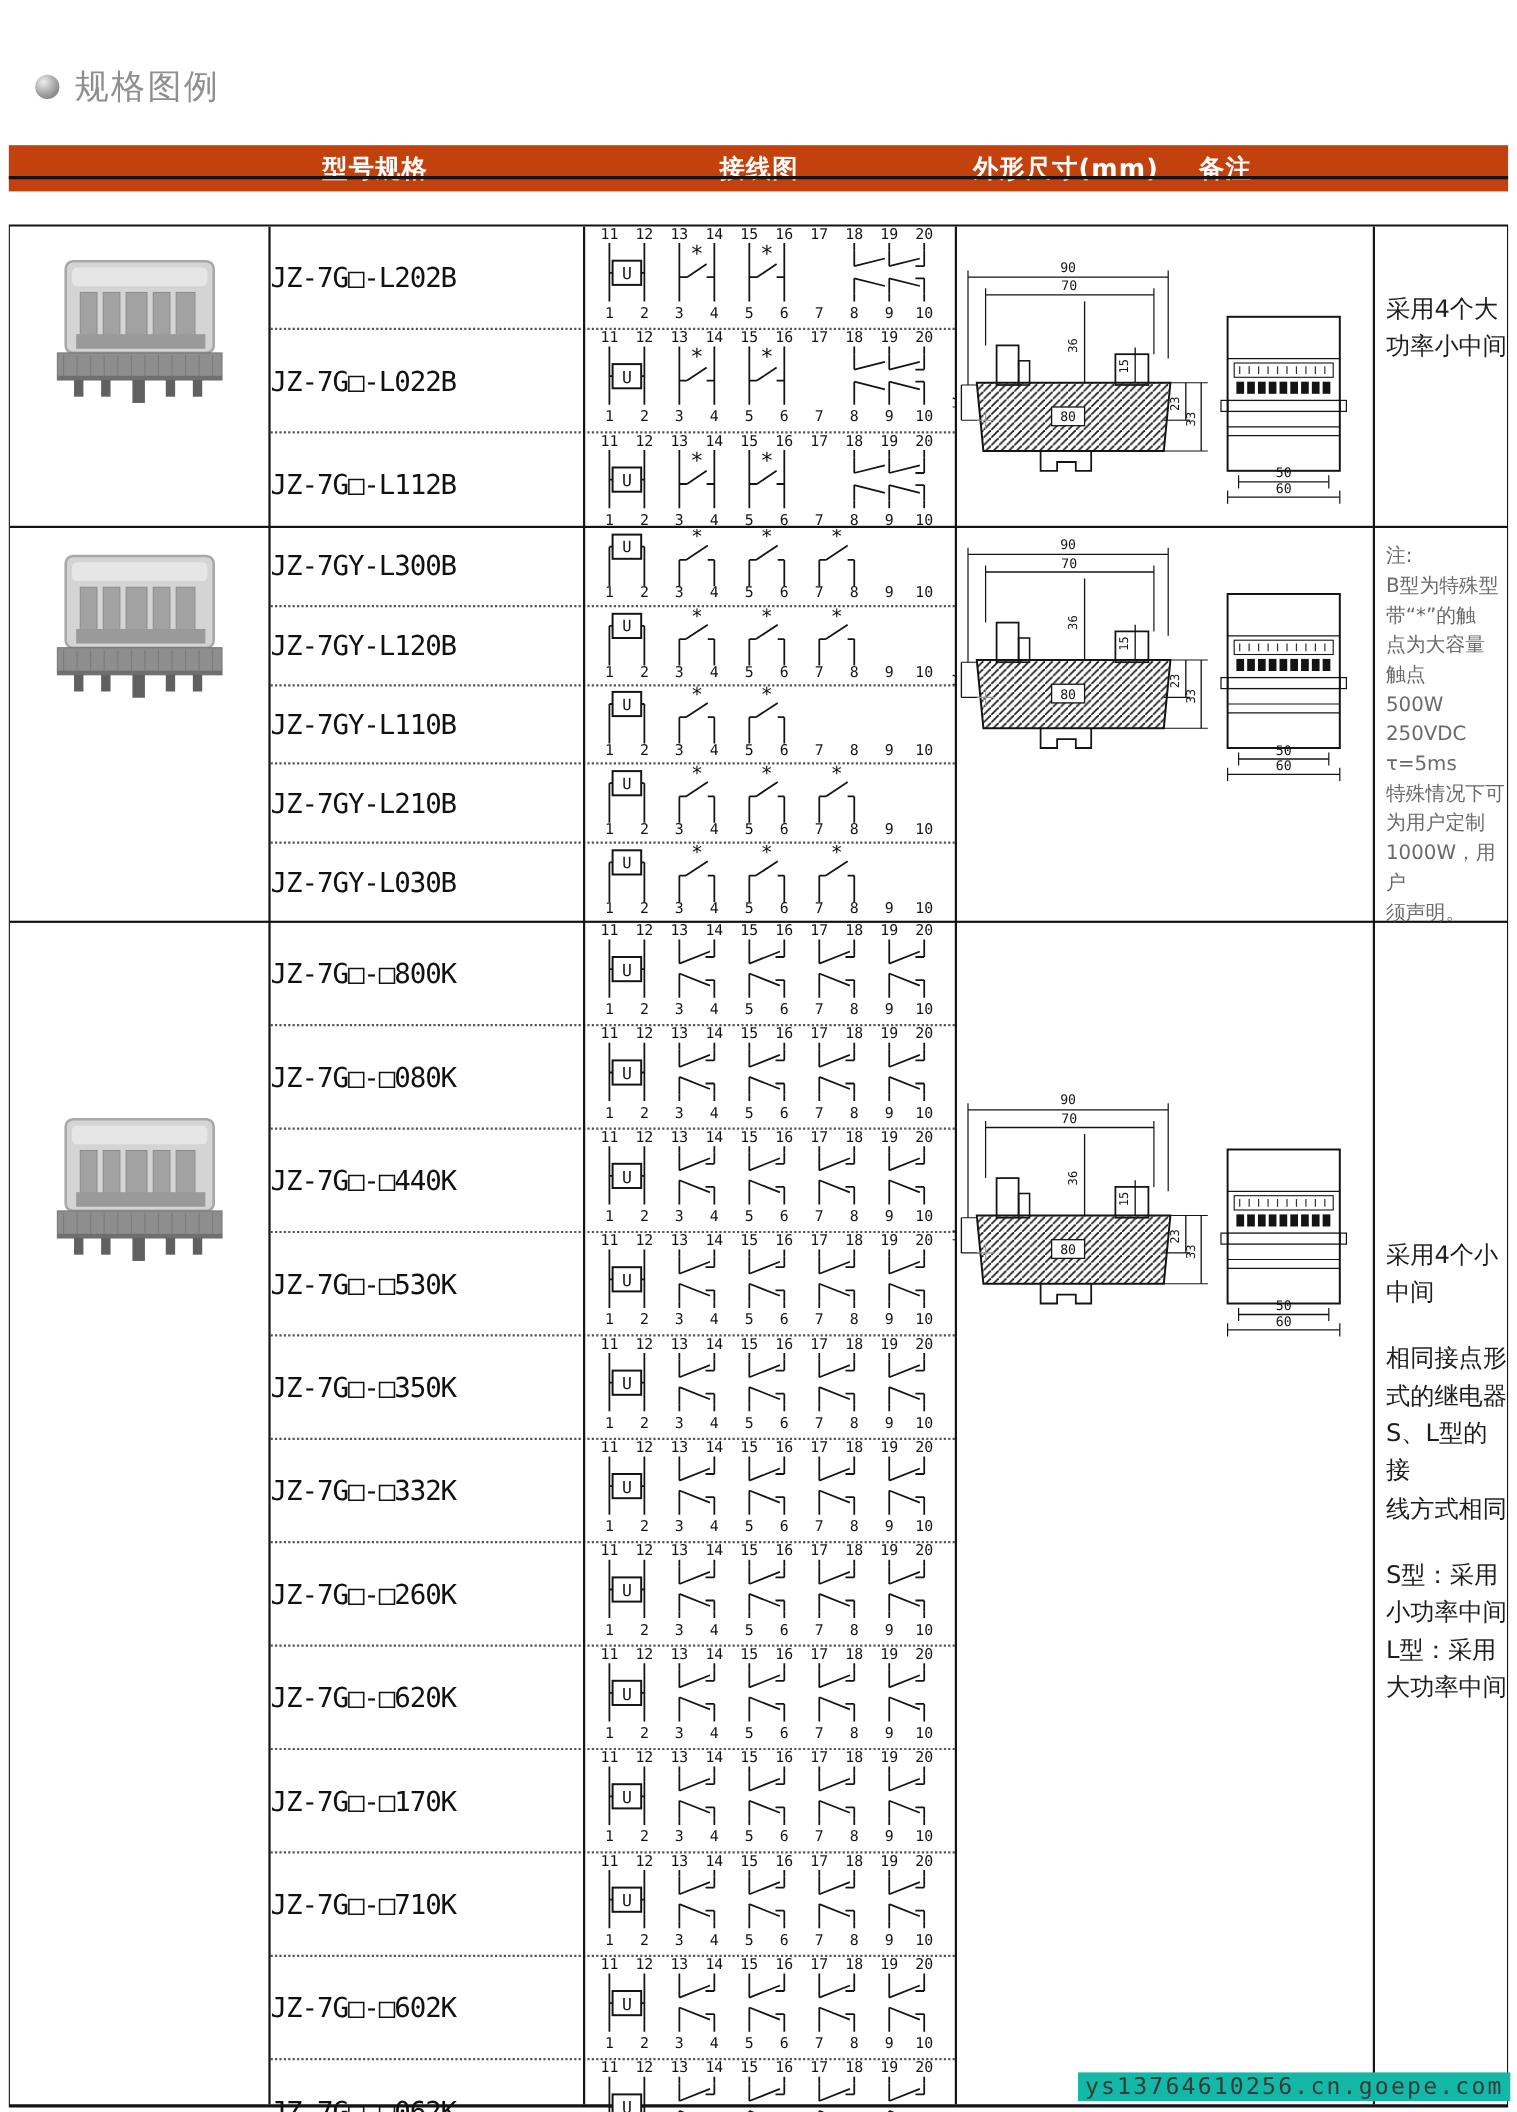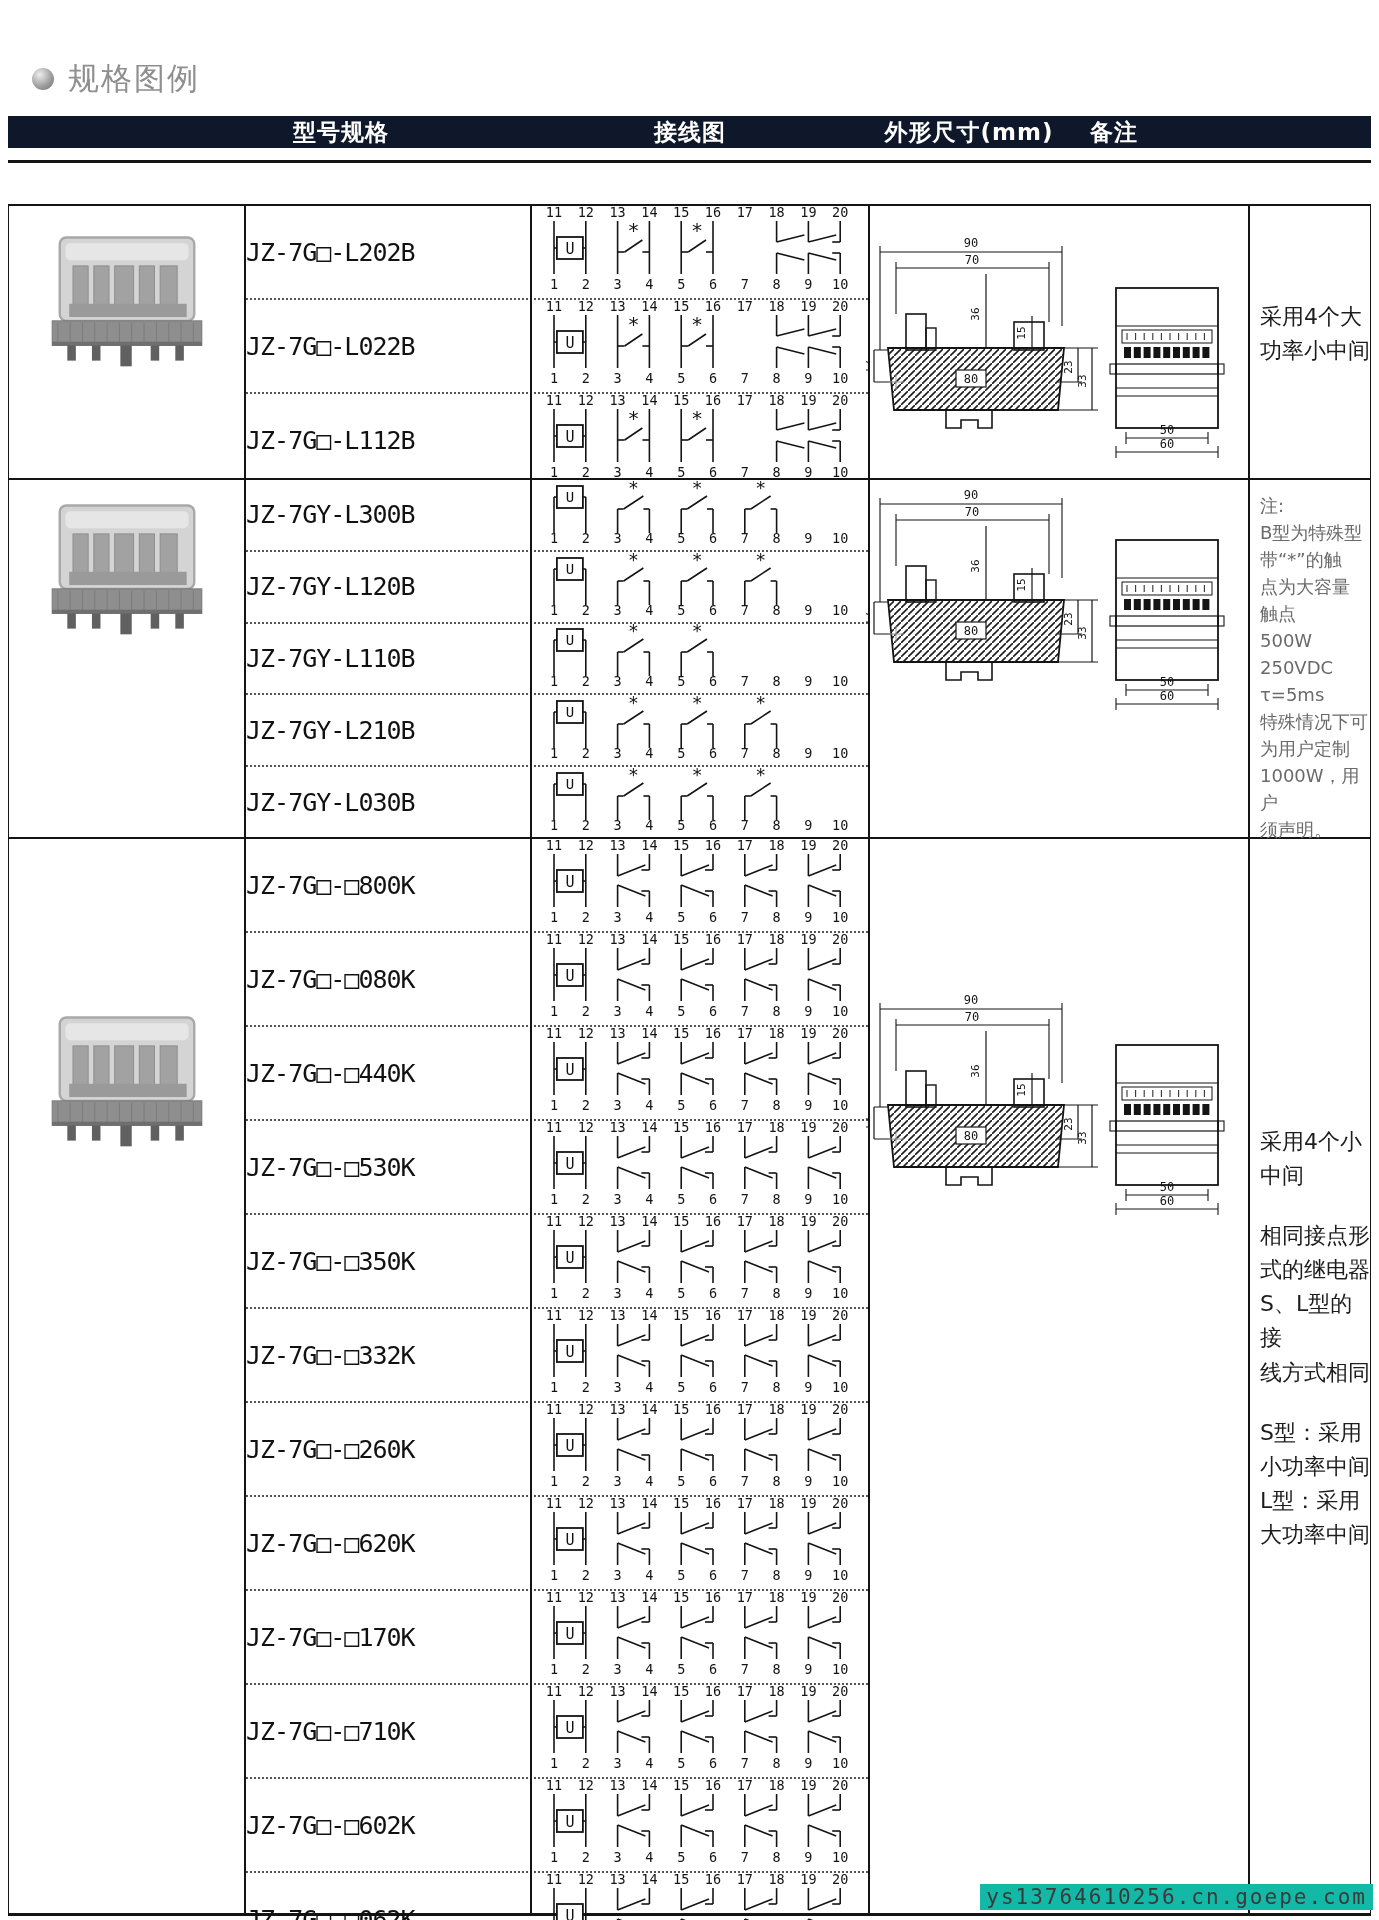--- a/index.html
+++ b/index.html
@@ -3,21 +3,21 @@
 <meta charset="utf-8">
 <style>
   html,body{margin:0;padding:0;background:#fff;}
   .page{position:relative;width:1379px;height:1920px;background:#fff;overflow:hidden;
         font-family:"DejaVu Sans",sans-serif;color:#1a1a1a;}
   .doc-title{position:absolute;left:28px;top:0px;font-size:42px;font-weight:700;color:#8f8f8f;letter-spacing:3px;}
   .subtitle-row{position:absolute;left:32px;top:58px;display:flex;align-items:center;gap:14px;}
   .bullet{width:22px;height:22px;border-radius:50%;
           background:radial-gradient(circle at 35% 30%, #ededed, #a0a0a0 55%, #6d6d6d);}
   .subtitle{font-size:31px;color:#8f8f8f;letter-spacing:2px;}
-  .header-bar{position:absolute;left:8px;top:116px;width:1363px;height:32px;background:#0f172a;}
+  .header-bar{position:absolute;left:8px;top:132px;width:1363px;height:42px;background:#c2410c;}
   .hcol{position:absolute;top:50%;transform:translateY(-50%);text-align:center;
         color:#fff;font-size:23px;font-weight:700;letter-spacing:1px;}
   .hc0{left:247px;width:172px}.hc1{left:598px;width:168px}.hc2{left:865px;width:192px}.hc3{left:1056px;width:100px}
   .header-underline{position:absolute;left:8px;top:160px;width:1363px;height:3px;background:#141414;}
   .category{position:absolute;right:8px;top:161px;font-size:31px;color:#9d9d9d;letter-spacing:1px;}
   .table{position:absolute;left:8px;top:204px;width:1363px;height:1712px;
          border-top:2px solid #141414;border-bottom:3px solid #141414;
          border-left:1px solid #141414;border-right:1px solid #141414;box-sizing:border-box;}
   .vline{position:absolute;top:0;bottom:0;width:2px;background:#141414;z-index:2;}
   .v1{left:235px}.v2{left:521px}.v3{left:859px}.v4{left:1239px}
@@ -31,21 +31,21 @@
   .row{flex:1;display:flex;align-items:center;}
   .row + .row{border-top:2px dotted #555;}
   .model{width:280px;padding-left:0;font-family:"DejaVu Sans Mono",monospace;
          font-size:25px;color:#111;letter-spacing:-1px;white-space:nowrap;}
   .diagram{flex:1;display:flex;justify-content:center;align-items:center;}
   .diagram svg text, .dims-cell svg text{font-family:"DejaVu Sans Mono",monospace;}
   .dims-cell{position:absolute;left:843px;width:310px;}
   .s1 .dims-cell{top:24px}.s2 .dims-cell{top:2px}.s3 .dims-cell{top:148px}
   .dims-cell svg{margin-left:14px;}
   .remark-cell{position:absolute;left:1241px;width:122px;box-sizing:border-box;padding-left:10px;padding-right:2px;}
-  .s1 .remark-cell{padding-top:94px}.s2 .remark-cell{padding-top:12px}.s3 .remark-cell{padding-top:286px}
+  .s1 .remark-cell{padding-top:59px}.s2 .remark-cell{padding-top:12px}.s3 .remark-cell{padding-top:286px}
   .para{white-space:pre-line;}
   .para.dark{font-size:22px;color:#1d1d1d;line-height:1.55;margin-bottom:26px;}
   .para.note{font-size:18px;color:#6a6a6a;line-height:1.5;margin-bottom:0;}
   .watermark{position:absolute;right:6px;top:1884px;z-index:9;background:#14b8a6;padding:1px 6px;
              font-family:"DejaVu Sans Mono",monospace;font-size:21px;color:#3a3a3a;letter-spacing:2px;}
 </style>
 </head>
 <body>
 
 <div class="page">

